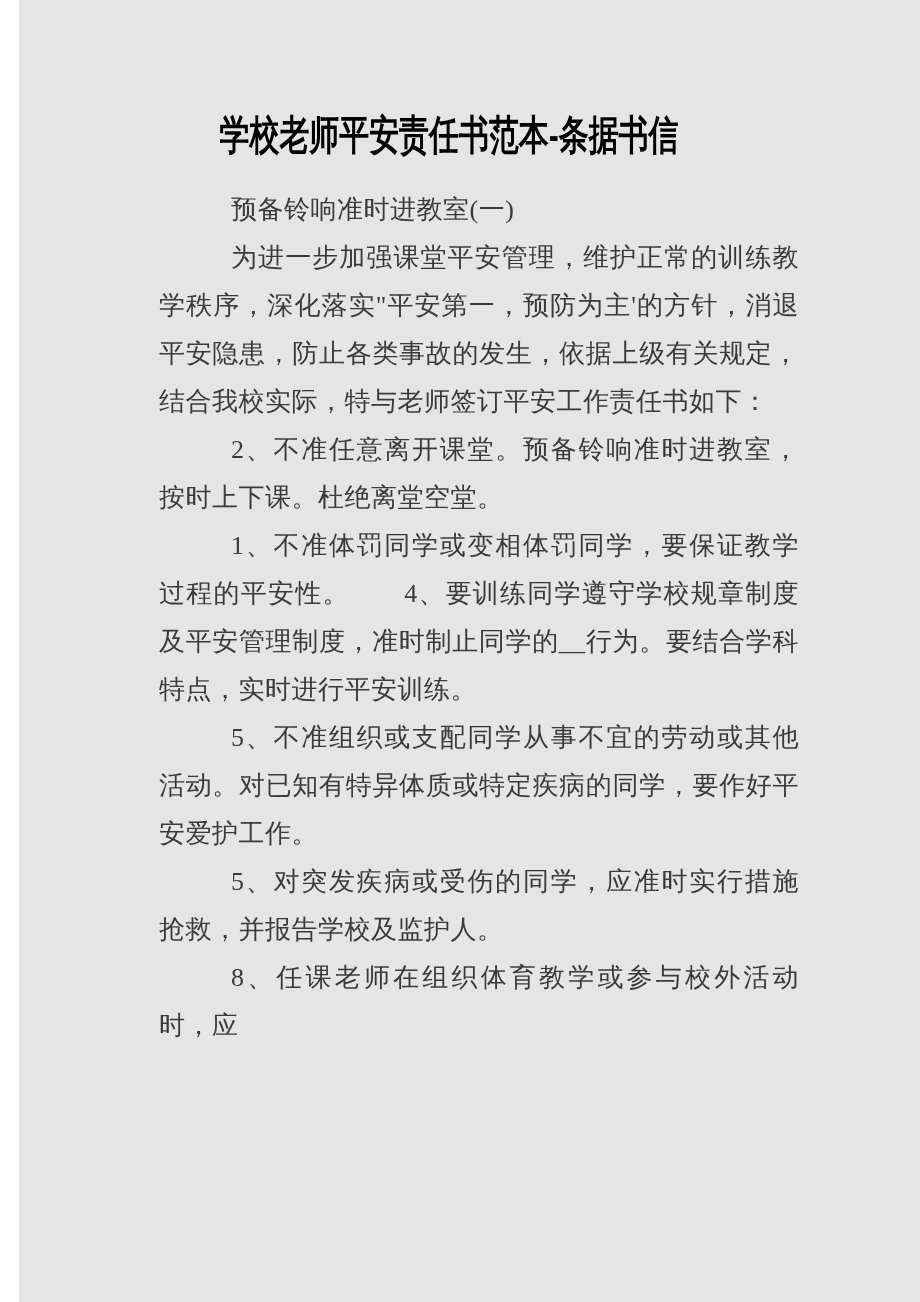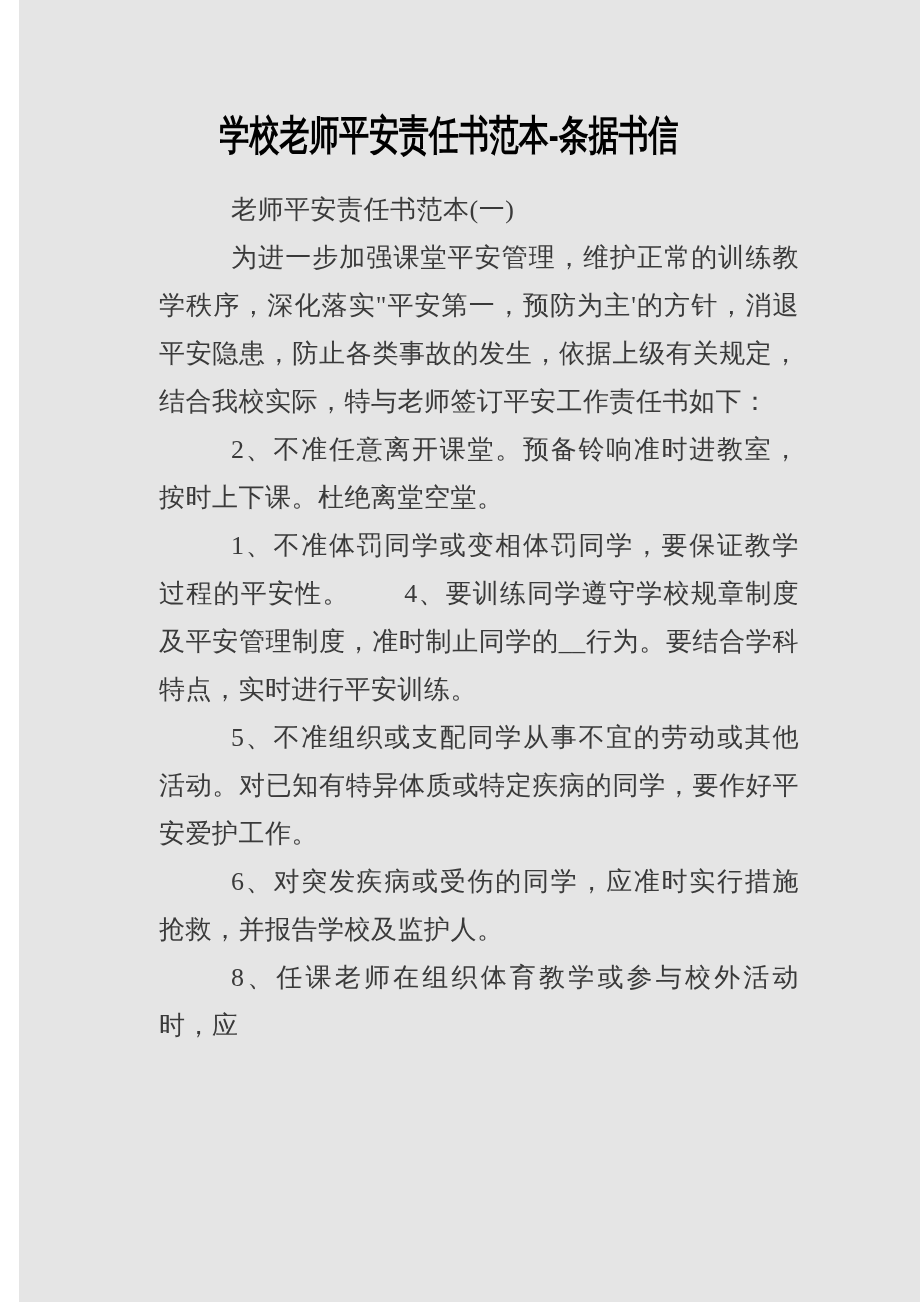--- a/index.html
+++ b/index.html
@@ -52,21 +52,21 @@
   .para.deep {
     text-indent: 120px;
   }
 </style>
 </head>
 <body>
 
 <div class="page">
   <h1 class="doc-title">学校老师平安责任书范本-条据书信</h1>
   <div class="doc-body">
-      <p class="para">老师平安责任书范本(一)</p>
+      <p class="para">预备铃响准时进教室(一)</p>
       <p class="para">为进一步加强课堂平安管理，维护正常的训练教学秩序，深化落实"平安第一，预防为主'的方针，消退平安隐患，防止各类事故的发生，依据上级有关规定，结合我校实际，特与老师签订平安工作责任书如下：</p>
       <p class="para">2、不准任意离开课堂。预备铃响准时进教室，按时上下课。杜绝离堂空堂。</p>
       <p class="para">1、不准体罚同学或变相体罚同学，要保证教学过程的平安性。　　4、要训练同学遵守学校规章制度及平安管理制度，准时制止同学的__行为。要结合学科特点，实时进行平安训练。</p>
       <p class="para">5、不准组织或支配同学从事不宜的劳动或其他活动。对已知有特异体质或特定疾病的同学，要作好平安爱护工作。</p>
-      <p class="para">6、对突发疾病或受伤的同学，应准时实行措施抢救，并报告学校及监护人。</p>
+      <p class="para">5、对突发疾病或受伤的同学，应准时实行措施抢救，并报告学校及监护人。</p>
       <p class="para">8、任课老师在组织体育教学或参与校外活动时，应</p>
     </div>
 </div>
 
 </body></html>

